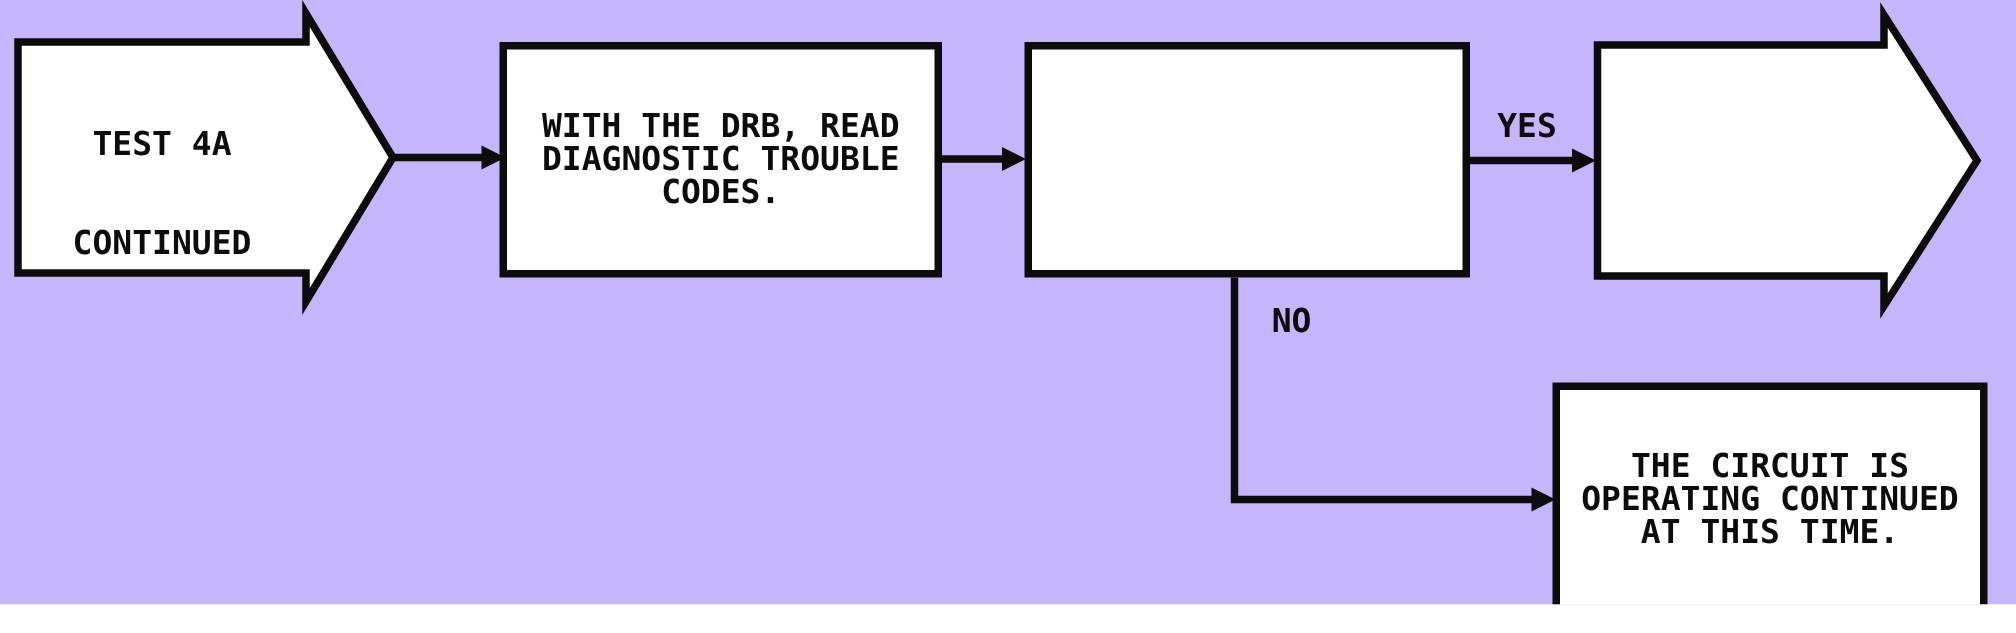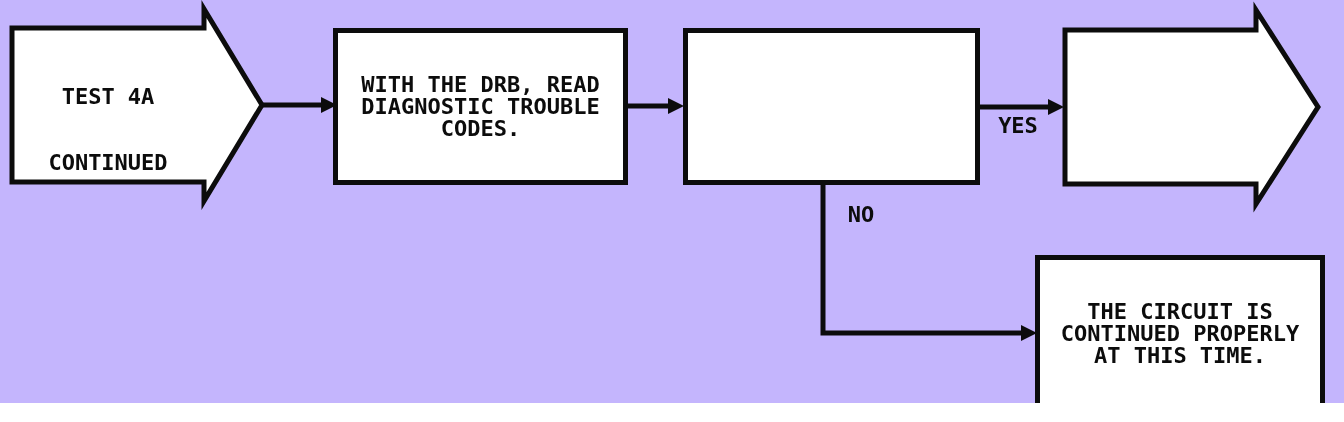--- a/index.html
+++ b/index.html
@@ -29,21 +29,21 @@
     flex-direction:column;
     align-items:center;
     justify-content:center;
     box-sizing:border-box;
   }
   .start-arrow-label { left:12px; top:42px; width:192px; }
   .process-box-label { left:333px; top:28px; width:295px; height:157px; }
   .decision-box-label { left:683px; top:28px; width:297px; height:157px; }
   .end-arrow-label { left:1065px; top:28px; width:191px; height:157px; padding-bottom:20px; }
   .result-box-label { left:1035px; top:255px; width:290px; height:158px; }
-  .yes-label { left:988px; top:74px; width:60px;margin-top:41px; }
+  .yes-label { left:988px; top:74px; width:60px; }
   .no-label { left:831px; top:204px; width:60px; text-align:center; }
 </style>
 </head>
 <body>
 
 <div class="stage">
 
   <svg class="shapes" viewBox="0 0 1344 422" aria-hidden="true">
 
     <polygon class="outline" points="12,28 204,28 204,9 262,105 204,201 204,182 12,182"></polygon>
@@ -81,17 +81,17 @@
   </div>
 
 
   <div class="lbl yes-label">YES</div>
 
   <div class="lbl no-label">NO</div>
 
 
   <div class="lbl lbl-block result-box-label">
     <div>THE CIRCUIT IS</div>
-    <div>CONTINUED PROPERLY</div>
+    <div>OPERATING CONTINUED</div>
     <div>AT THIS TIME.</div>
   </div>
 
 </div>
 
 </body></html>

